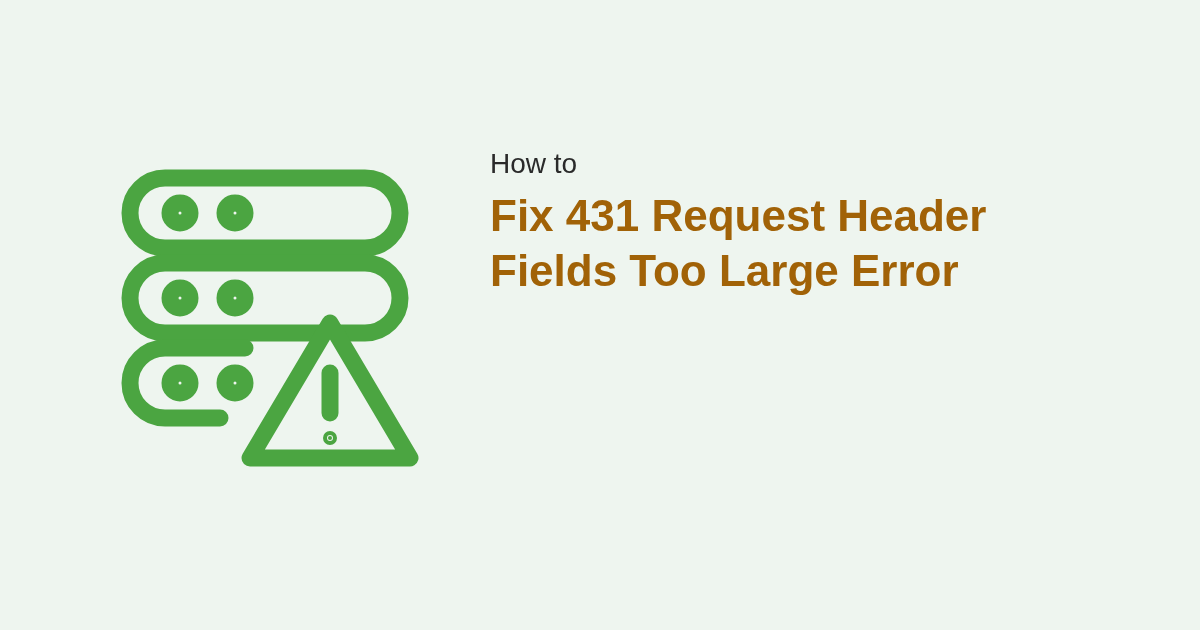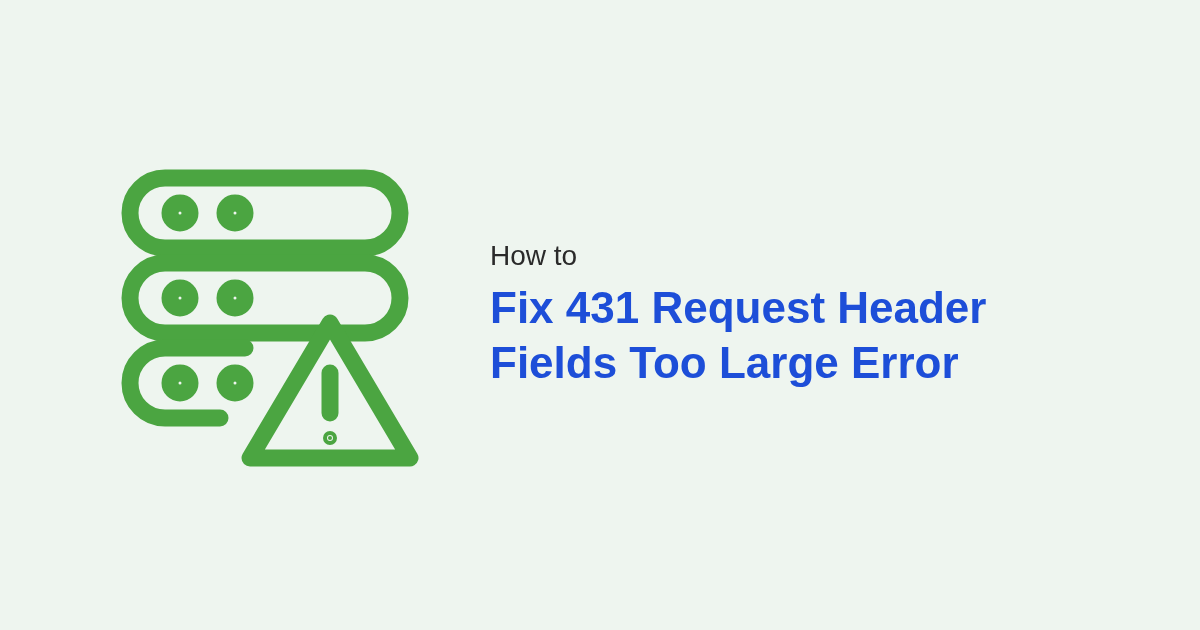--- a/index.html
+++ b/index.html
@@ -7,40 +7,39 @@
       width: 1200px;
       height: 630px;
       background: #eef5ef;
       display: flex;
       align-items: center;
       padding-left: 100px;
       font-family: -apple-system, BlinkMacSystemFont, 'Segoe UI', Arial, sans-serif;
     }
     .container {
       display: flex;
-      align-items: center;
       gap: 60px;
     }
     .icon-wrapper {
       flex-shrink: 0;
     }
     .text-wrapper {
       display: flex;
       flex-direction: column;
     }
     .subtitle {
       font-size: 28px;
       font-weight: 400;
       color: #2a2a2a;
       margin-bottom: 8px;
     }
     .title {
       font-size: 44px;
       font-weight: 700;
-      color: #1d4ed8;
+      color: #a16207;
       line-height: 1.25;
       max-width: 600px;
     }
   </style>
 </head>
 <body>
 
 <div class="container">
   <div class="icon-wrapper">
     <svg width="330" height="330" viewBox="0 0 330 330" fill="none" stroke="#4ba541" stroke-width="17" stroke-linecap="round" stroke-linejoin="round">

